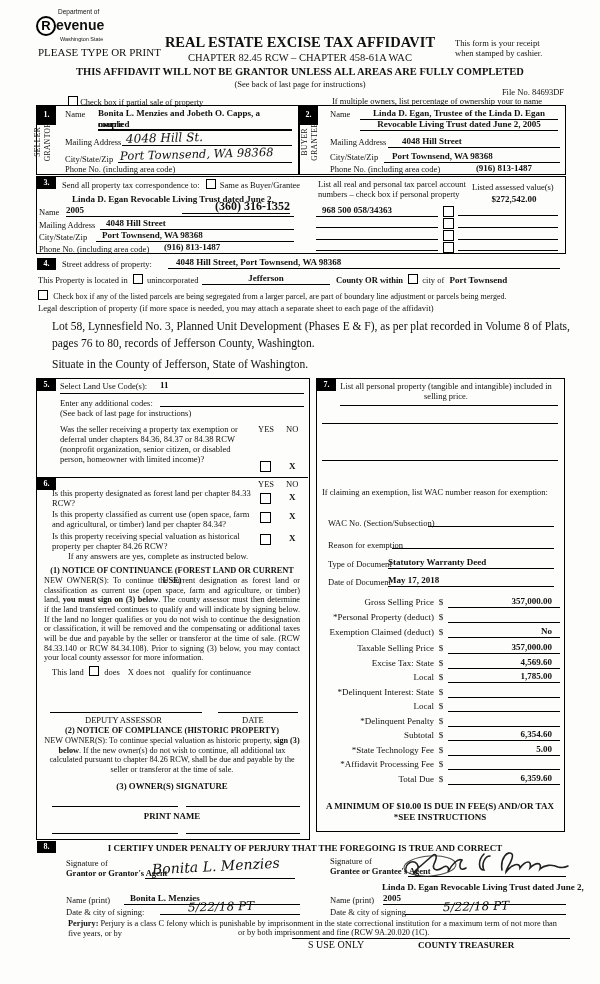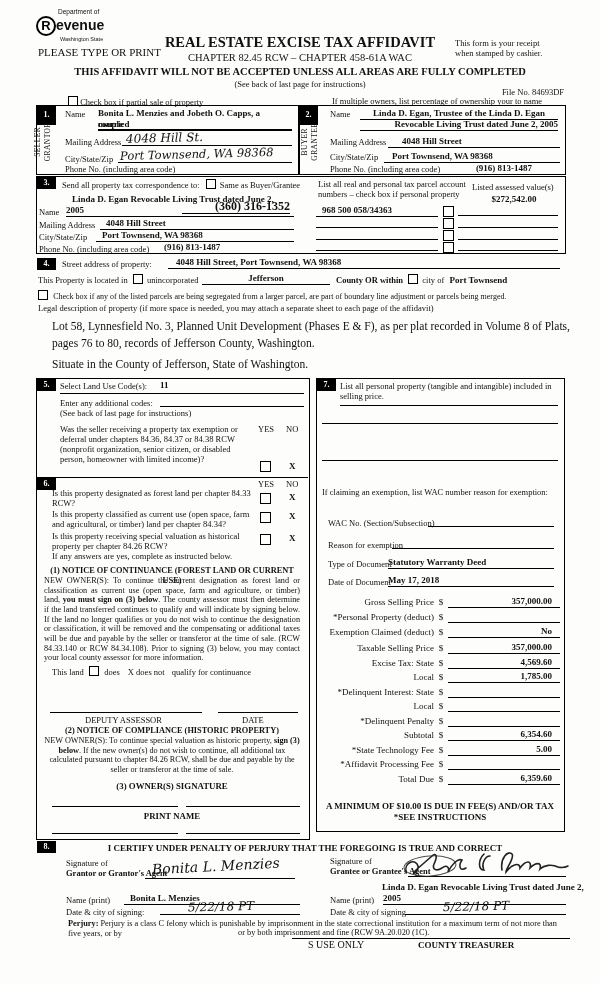--- a/index.html
+++ b/index.html
@@ -52,21 +52,21 @@
   <div class="a" style="left:38px;top:46px;font-size:11px;">PLEASE TYPE OR PRINT</div>
 
   <div class="a b c" style="left:130px;right:130px;top:34px;font-size:14.5px;">REAL ESTATE EXCISE TAX AFFIDAVIT</div>
   <div class="a c" style="left:130px;right:130px;top:52px;font-size:10.5px;">CHAPTER 82.45 RCW – CHAPTER 458-61A WAC</div>
 
   <div class="a" style="left:455px;top:38px;width:120px;font-size:8.5px;">
     <div>This form is your receipt</div>
     <div>when stamped by cashier.</div>
   </div>
 
-  <div class="a b c" style="left:20px;right:20px;top:66px;font-size:10.5px;">THIS AFFIDAVIT WILL NOT BE ACCEPTED UNLESS ALL AREAS ARE FULLY COMPLETED</div>
+  <div class="a b c" style="left:20px;right:20px;top:66px;font-size:10.5px;">THIS AFFIDAVIT WILL NOT BE GRANTOR UNLESS ALL AREAS ARE FULLY COMPLETED</div>
   <div class="a c" style="left:20px;right:20px;top:79px;font-size:8.5px;">(See back of last page for instructions)</div>
   <div class="a r" style="right:36px;top:87px;font-size:8.5px;">File No. 84693DF</div>
 
   <div class="a" style="left:68px;top:96px;">
     <span class="cb"></span>
     <span>Check box if partial sale of property</span>
   </div>
   <div class="hline" style="left:212px;top:105px;width:118px;"></div>
   <div class="a" style="left:332px;top:96px;">If multiple owners, list percentage of ownership your to name</div>
 
@@ -97,21 +97,21 @@
   <div class="a b u" style="left:182px;top:163px;width:108px;font-size:12px;text-align:right;margin-top:36px;">(360) 316-1352</div>
 
   <div class="nb" style="left:299px;top:106px;width:19px;height:19px;line-height:18px;">2.</div>
   <div class="vert" style="left:284px;top:132px;width:52px;">
     <div>BUYER</div>
     <div>GRANTEE</div>
   </div>
 
   <div class="a" style="left:330px;top:109px;">Name</div>
   <div class="a b u c" style="left:360px;top:108px;width:198px;font-size:9px;">Linda D. Egan, Trustee of the Linda D. Egan</div>
-  <div class="a b u c" style="left:360px;top:119px;width:198px;font-size:9px;text-align:right;">Revocable Living Trust dated June 2, 2005</div>
+  <div class="a b u c" style="left:360px;top:119px;width:198px;font-size:9px;">Revocable Living Trust dated June 2, 2005</div>
 
   <div class="a" style="left:330px;top:137px;">Mailing Address</div>
   <div class="a b u" style="left:388px;top:136px;width:172px;font-size:9px;text-indent:14px;">4048 Hill Street</div>
 
   <div class="a" style="left:330px;top:152px;">City/State/Zip</div>
   <div class="a b u" style="left:384px;top:151px;width:176px;font-size:9px;text-indent:8px;">Port Townsend, WA 98368</div>
 
   <div class="a" style="left:330px;top:164px;">Phone No. (including area code)</div>
   <div class="a b u" style="left:448px;top:163px;width:112px;font-size:9px;text-align:center;">(916) 813-1487</div>
 
@@ -210,21 +210,21 @@
   <div class="a b" style="left:289px;top:492px;font-size:9px;">X</div>
 
   <div class="a" style="left:52px;top:509px;width:200px;">Is this property classified as current use (open space, farm and agricultural, or timber) land per chapter 84.34?</div>
   <div class="cba" style="left:260px;top:512px;"></div>
   <div class="a b" style="left:289px;top:511px;font-size:9px;">X</div>
 
   <div class="a" style="left:52px;top:531px;width:200px;">Is this property receiving special valuation as historical property per chapter 84.26 RCW?</div>
   <div class="cba" style="left:260px;top:534px;"></div>
   <div class="a b" style="left:289px;top:533px;font-size:9px;">X</div>
 
-  <div class="a" style="left:52px;top:551px;width:230px;">If any answers are yes, complete as instructed below.</div>
+  <div class="a" style="left:68px;top:551px;width:230px;">If any answers are yes, complete as instructed below.</div>
 
   <div class="a b c" style="left:44px;top:566px;width:256px;font-size:8.3px;">(1) NOTICE OF CONTINUANCE (FOREST LAND OR CURRENT USE)</div>
   <div class="a" style="left:44px;top:576px;width:256px;font-size:8.2px;text-align:justify;">
     <span>NEW OWNER(S): To continue the current designation as forest land or classification as current use (open space, farm and agriculture, or timber) land, </span><span class="b">you must sign on (3) below</span><span>.  The county assessor must then determine if the land transferred continues to qualify and will indicate by signing below. If the land no longer qualifies or you do not wish to continue the designation or classification, it will be removed and the compensating or additional taxes will be due and payable by the seller or transferor at the time of sale.  (RCW 84.33.140 or RCW 84.34.108). Prior to signing (3) below, you may contact your local county assessor for more information.</span>
   </div>
 
   <div class="a" style="left:52px;top:666px;">
     <span>This land</span>
     <span class="cb" style="margin:0 3px;"></span>
     <span>does</span>
@@ -245,21 +245,21 @@
   <div class="a b c" style="left:44px;top:781px;width:256px;font-size:8.8px;">(3)  OWNER(S) SIGNATURE</div>
   <div class="hline" style="left:52px;top:806px;width:126px;"></div>
   <div class="hline" style="left:186px;top:806px;width:114px;"></div>
   <div class="a b c" style="left:44px;top:811px;width:256px;font-size:8.8px;">PRINT NAME</div>
   <div class="hline" style="left:52px;top:833px;width:126px;"></div>
   <div class="hline" style="left:186px;top:833px;width:114px;"></div>
 
   <div class="box" style="left:316px;top:378px;width:247px;height:452px;"></div>
   <div class="nb" style="left:317px;top:379px;width:19px;height:12px;line-height:12px;">7.</div>
 
-  <div class="a" style="left:340px;top:381px;width:212px;">List all personal property (tangible and intangible) included in selling price.</div>
+  <div class="a" style="left:340px;top:381px;width:212px;text-align:center;">List all personal property (tangible and intangible) included in selling price.</div>
   <div class="hline" style="left:340px;top:405px;width:218px;"></div>
   <div class="hline" style="left:322px;top:423px;width:236px;"></div>
   <div class="hline" style="left:322px;top:460px;width:236px;"></div>
 
   <div class="a" style="left:322px;top:487px;width:236px;">If claiming an exemption, list WAC number reason for exemption:</div>
 
   <div class="a" style="left:328px;top:518px;">WAC No. (Section/Subsection)</div>
   <div class="hline" style="left:428px;top:526px;width:126px;"></div>
 
   <div class="a" style="left:328px;top:540px;">Reason for exemption</div>

